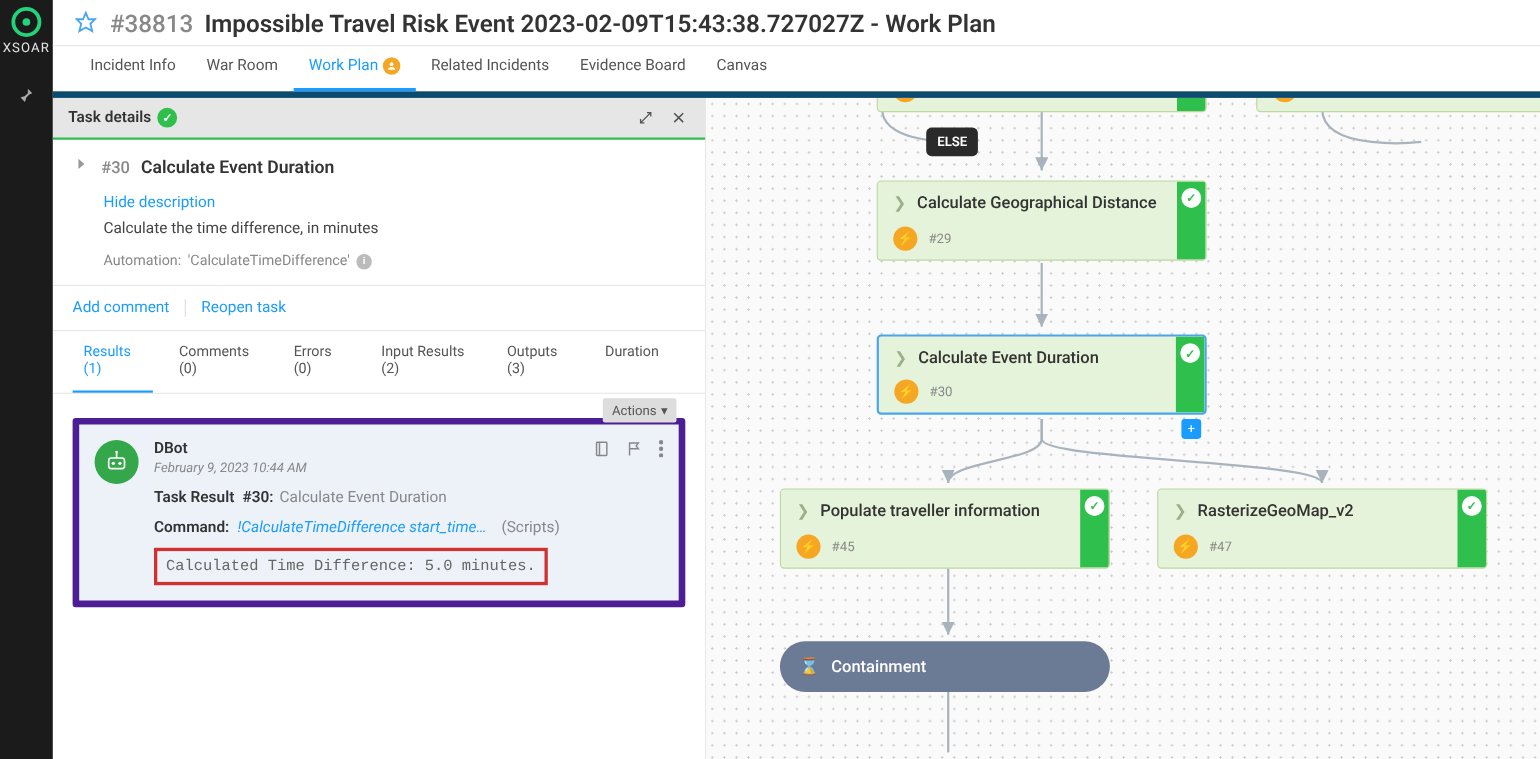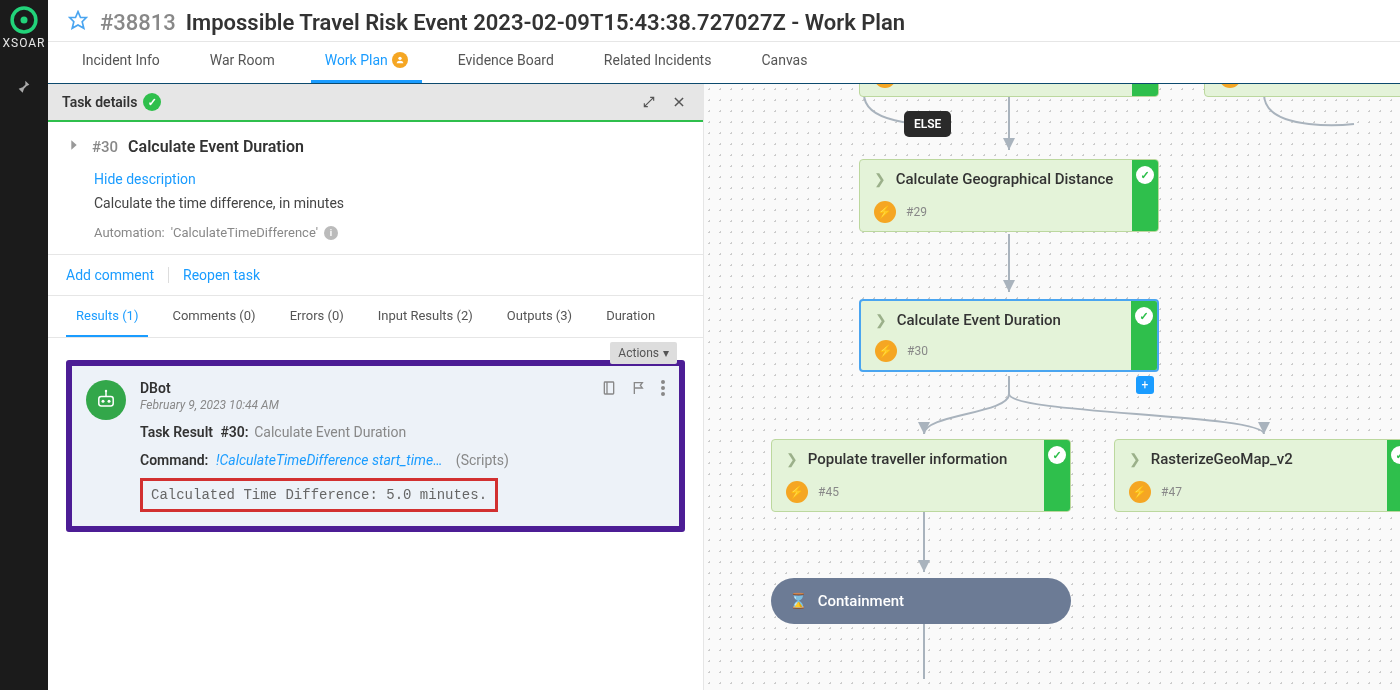--- a/index.html
+++ b/index.html
@@ -8,25 +8,25 @@
 .left-rail { width: 48px; background: #1b1b1b; display: flex; flex-direction: column; align-items: center; padding-top: 6px; }
 .logo { width: 28px; height: 28px; margin-bottom: 2px; }
 .logo svg { width: 28px; height: 28px; }
 .brand { color: #e6e6e6; font-size: 12px; letter-spacing: 1px; margin-bottom: 18px; }
 .rail-icon { width: 36px; height: 36px; display:flex; align-items:center; justify-content:center; margin-bottom:6px; }
 .main { flex: 1; display: flex; flex-direction: column; }
 .header { display: flex; align-items: flex-start; padding: 10px 20px 6px 20px; border-bottom: 1px solid #e6e6e6; }
 .star { color: #4AA5F0; margin-right: 12px; }
 .incident-id { color: #888; font-size: 22px; font-weight: 500; margin-right: 10px; }
 .incident-title { font-size: 22px; font-weight: 600; color: #333; }
-.tabs { display:flex; padding: 0 20px; border-bottom: 1px solid #0c4a6e; gap: 22px; }
+.tabs { display:flex; padding: 0 20px; border-bottom: 6px solid #0c4a6e; }
 .tab { padding: 10px 14px 12px 14px; color: #555; font-size: 14px; cursor: pointer; border-bottom: 3px solid transparent; display:flex; align-items:center; gap:4px;}
 .tab.active { color: #1a9cff; border-bottom-color: #1a9cff; }
 .content { flex:1; display:flex; overflow:hidden; }
-.panel { width: 656px; border-right: 1px solid #e6e6e6; display:flex; flex-direction:column; background:#fff; }
+.panel { width: 594px; border-right: 1px solid #e6e6e6; display:flex; flex-direction:column; background:#fff; }
 .panel-header { background:#e6e6e6; padding: 8px 14px; display:flex; align-items:center; border-bottom: 2px solid #2fbf4c; }
 .panel-title { font-weight:600; color:#333; margin-right:6px; }
 .green-check { width:18px; height:18px; border-radius:50%; background:#2fbf4c; color:#fff; display:inline-flex; align-items:center; justify-content:center; font-size:11px; font-weight:bold; }
 .panel-header .spacer { flex:1; }
 .panel-header .icon-btn { width:20px; height:20px; display:flex; align-items:center; justify-content:center; margin-left:10px; color:#555; cursor:pointer;}
 .task-head { padding: 14px 18px; border-bottom:1px solid #e6e6e6; }
 .task-line1 { display:flex; align-items:center; gap:10px; margin-bottom:14px; }
 .chevron-lg { color:#999; font-size:18px; }
 .task-num { color:#888; font-weight:500; font-size:15px;}
 .task-name { font-weight:600; font-size:16px; color:#333;}
@@ -116,24 +116,24 @@
       <div class="tab active">
         <span>Work Plan</span>
         <span class="tab-badge">
             <svg viewBox="0 0 24 24" fill="#fff">
               <circle cx="12" cy="8" r="4"></circle>
               <path d="M4 20c0-4 4-6 8-6s8 2 8 6"></path>
             </svg>
           </span>
       </div>
       <div class="tab">
+          <span>Related Incidents</span>
+        </div>
+      <div class="tab">
           <span>Evidence Board</span>
-        </div>
-      <div class="tab">
-          <span>Related Incidents</span>
         </div>
       <div class="tab">
           <span>Canvas</span>
         </div>
     </div>
 
     <div class="content">
       <div class="panel">
         <div class="panel-header">
           <span class="panel-title">Task details</span>

